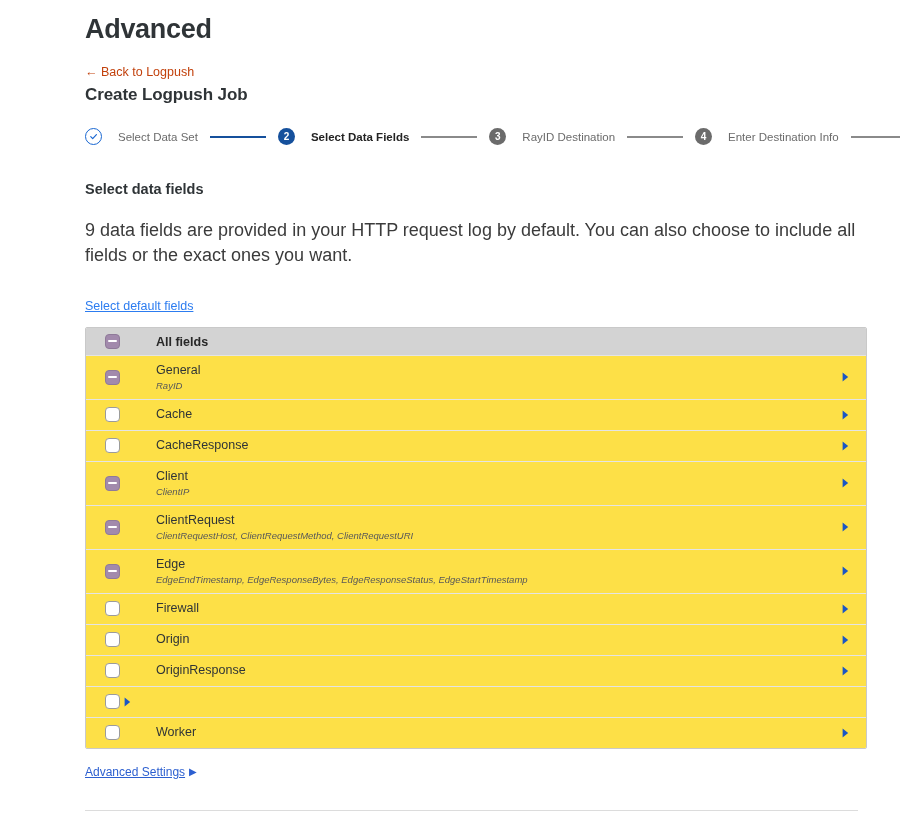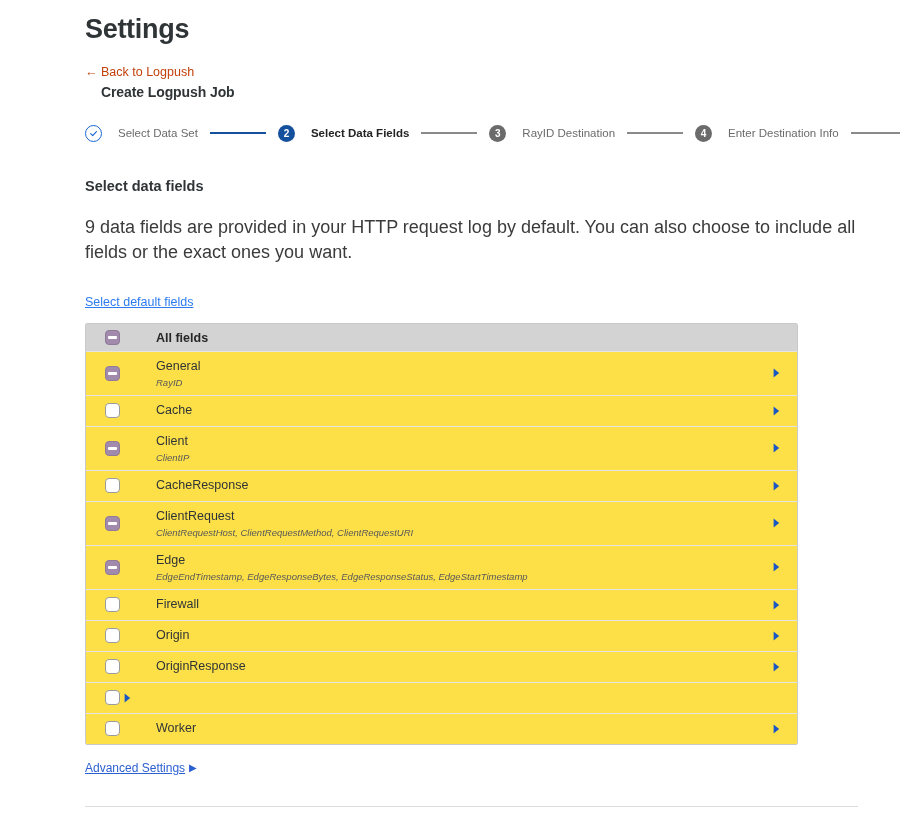--- a/index.html
+++ b/index.html
@@ -46,24 +46,24 @@
   .back-link {
     display: inline-block;
     margin-top: 20px;
     font-size: 12.5px;
     color: #c2410c;
     text-decoration: none;
     cursor: pointer;
     line-height: 1.2;
   }
   .page-title {
-    font-size: 14px;
+    font-size: 17px;
     font-weight: bold;
     color: #2f3437;
-    margin: 4px 0 0 16px;
+    margin: 4px 0 0 0;
     letter-spacing: -0.1px;
     line-height: 1.25;
   }
 
   
   .stepper {
     display: flex;
     align-items: center;
     margin-top: 23px;
     white-space: nowrap;
@@ -128,21 +128,21 @@
     margin: 30px 0 0 0;
     font-size: 12.5px;
     color: #2c7cf0;
     text-decoration: underline;
     cursor: pointer;
   }
 
   
   .fields-table {
     margin-top: 13px;
-    width: 713px;
+    width: 782px;
     border: 1px solid #c9c9c9;
     border-radius: 2px;
     background: #ffffff;
     overflow: hidden;
   }
   .field-row {
     display: flex;
     align-items: center;
     min-height: 30px;
     padding: 0 14px 0 19px;
@@ -246,21 +246,21 @@
   }
 </style>
 </head>
 <body>
 
 <div class="page">
   <div class="content">
 
     
     <div>
-      <h1 class="app-title">Settings</h1>
+      <h1 class="app-title">Advanced</h1>
       <a class="back-link">← Back to Logpush</a>
       <h2 class="page-title">Create Logpush Job</h2>
     </div>
 
     
     <div class="stepper">
 
       <div class="step">
         <span class="step-marker done">
           <svg width="11" height="11" viewBox="0 0 12 12" fill="none" aria-hidden="true">
@@ -332,37 +332,37 @@
         <span class="field-text">
           <div class="field-name">Cache</div>
         </span>
         <span class="expand-arrow">
           <svg width="7" height="10" viewBox="0 0 7 10" aria-hidden="true">
               <path d="M0.6 0.6 L6.2 5 L0.6 9.4 Z" fill="#1a56c4"></path>
             </svg>
         </span>
       </div>
 
+      <div class="field-row plain">
+        <span class="cb unchecked"></span>
+        <span class="field-text">
+          <div class="field-name">CacheResponse</div>
+        </span>
+        <span class="expand-arrow">
+          <svg width="7" height="10" viewBox="0 0 7 10" aria-hidden="true">
+              <path d="M0.6 0.6 L6.2 5 L0.6 9.4 Z" fill="#1a56c4"></path>
+            </svg>
+        </span>
+      </div>
+
       <div class="field-row tall">
         <span class="cb indeterminate"></span>
         <span class="field-text">
           <div class="field-name">Client</div>
           <div class="field-sub">ClientIP</div>
-        </span>
-        <span class="expand-arrow">
-          <svg width="7" height="10" viewBox="0 0 7 10" aria-hidden="true">
-              <path d="M0.6 0.6 L6.2 5 L0.6 9.4 Z" fill="#1a56c4"></path>
-            </svg>
-        </span>
-      </div>
-
-      <div class="field-row plain">
-        <span class="cb unchecked"></span>
-        <span class="field-text">
-          <div class="field-name">CacheResponse</div>
         </span>
         <span class="expand-arrow">
           <svg width="7" height="10" viewBox="0 0 7 10" aria-hidden="true">
               <path d="M0.6 0.6 L6.2 5 L0.6 9.4 Z" fill="#1a56c4"></path>
             </svg>
         </span>
       </div>
 
       <div class="field-row tall">
         <span class="cb indeterminate"></span>

